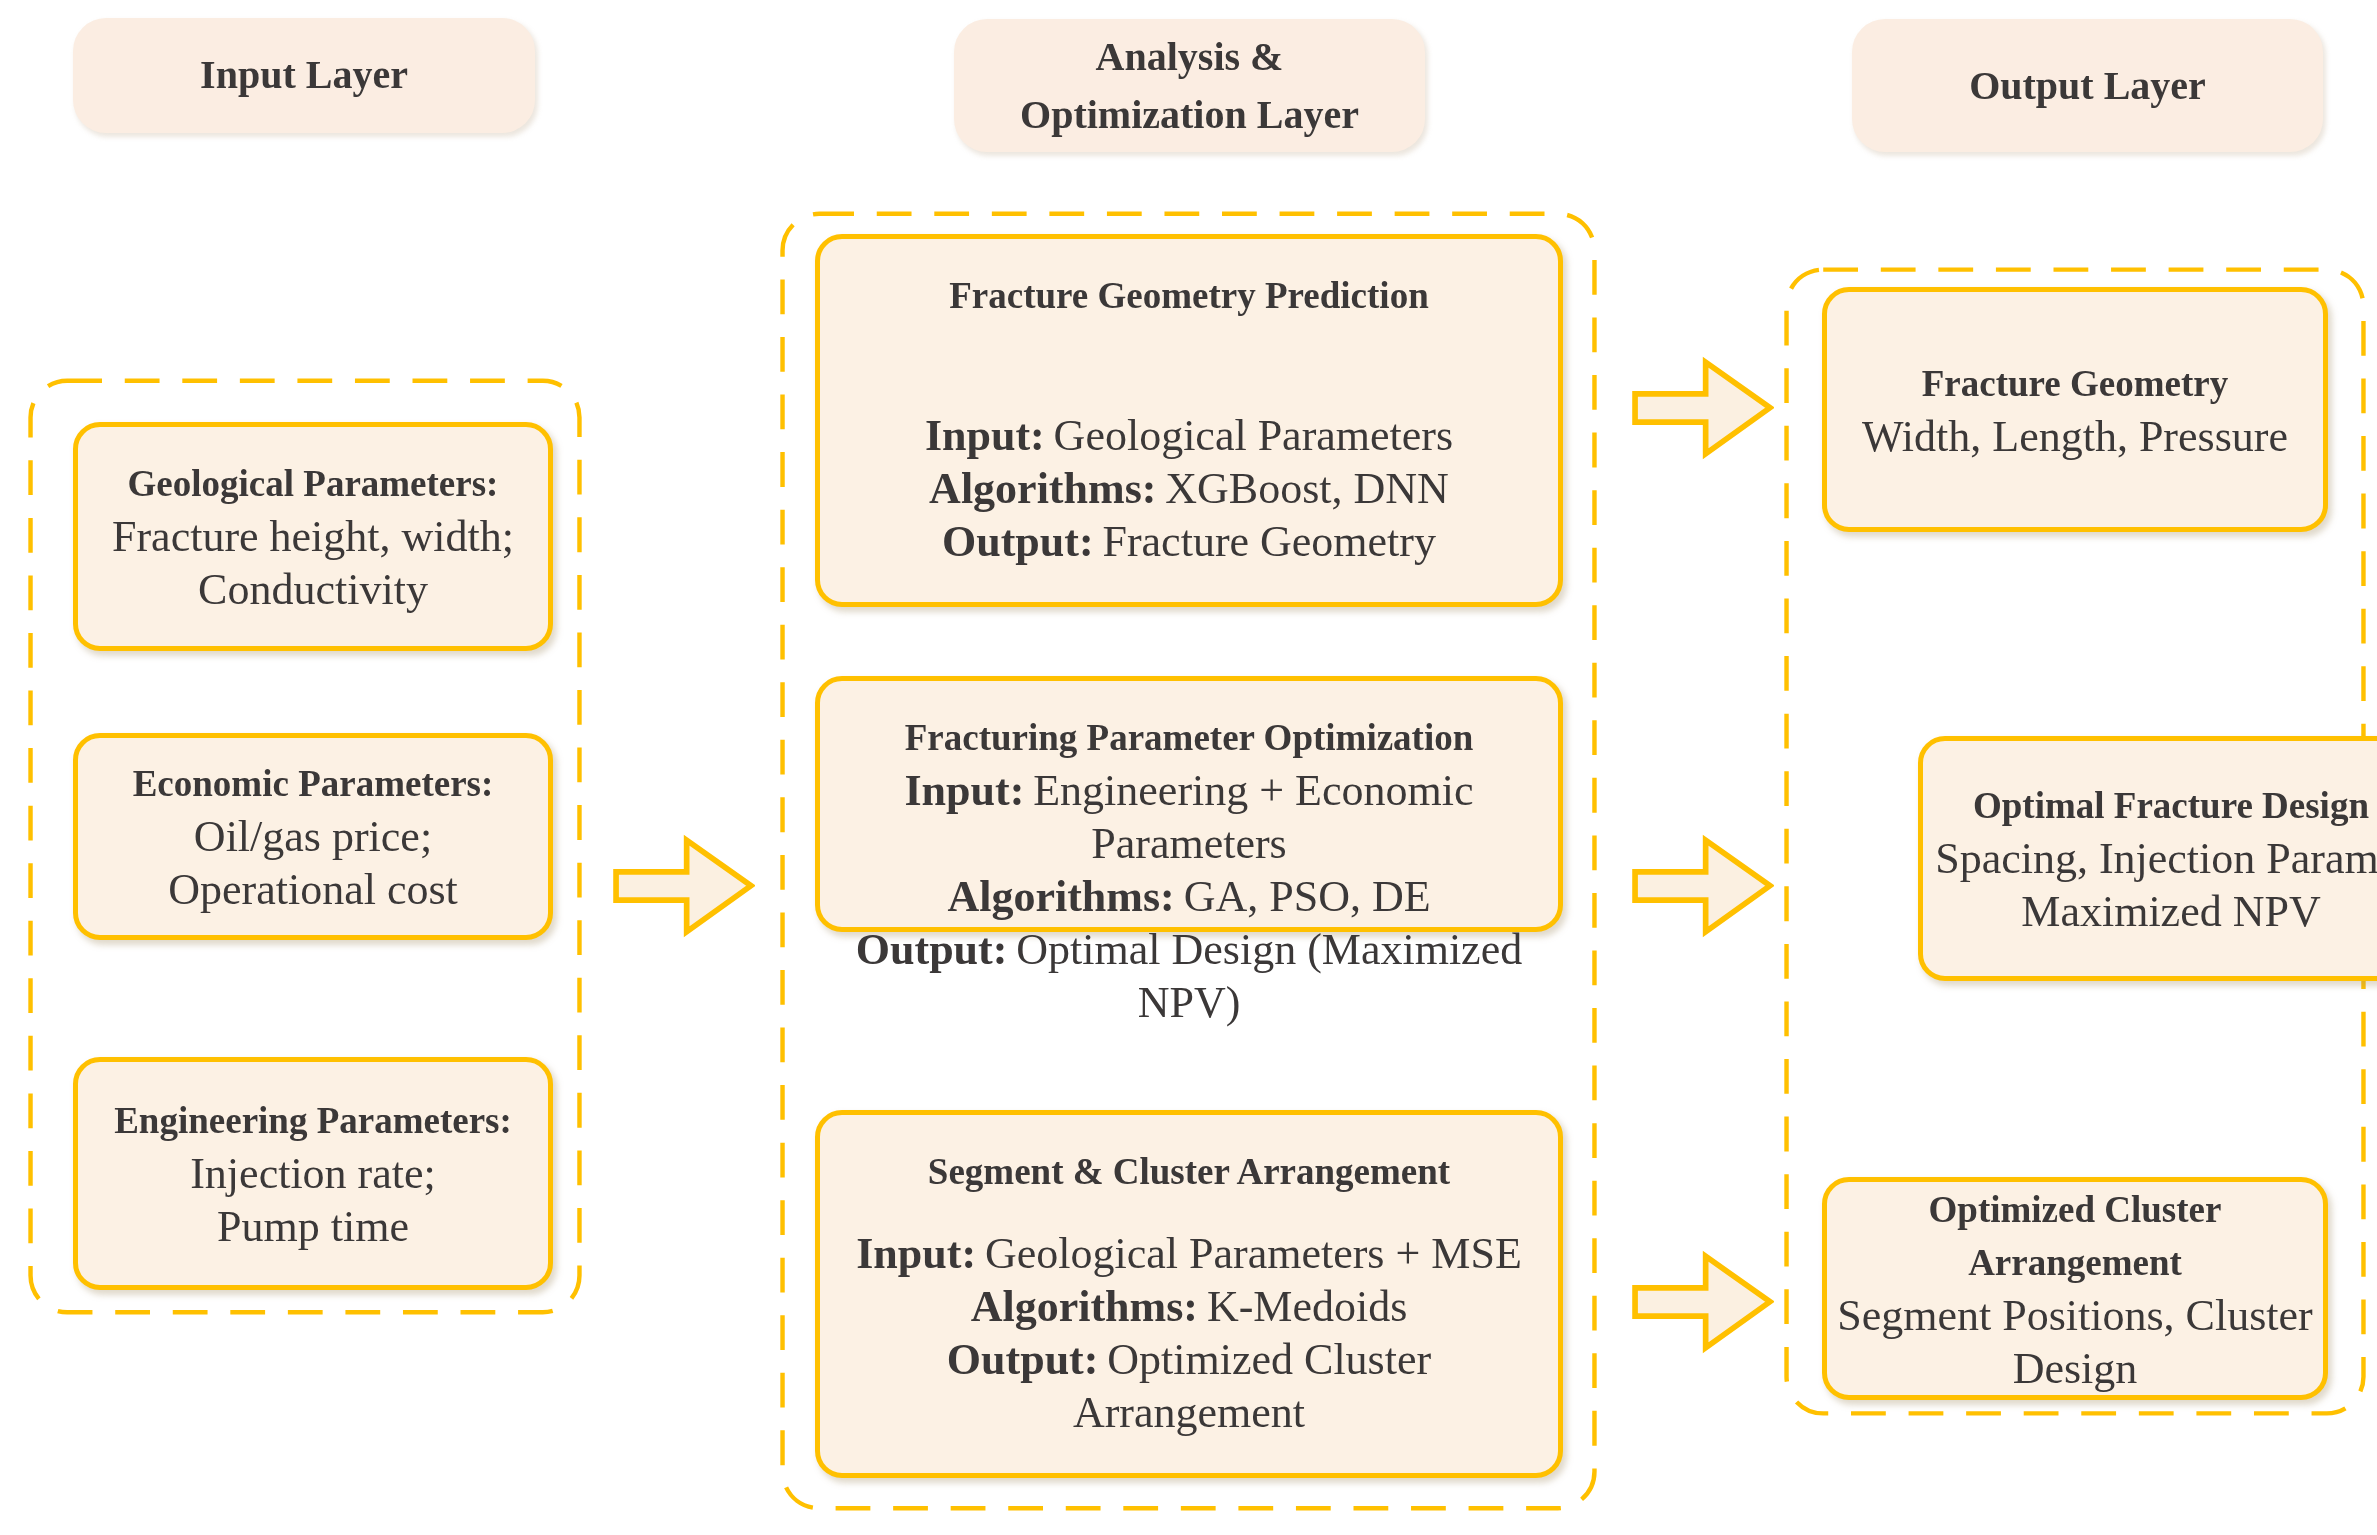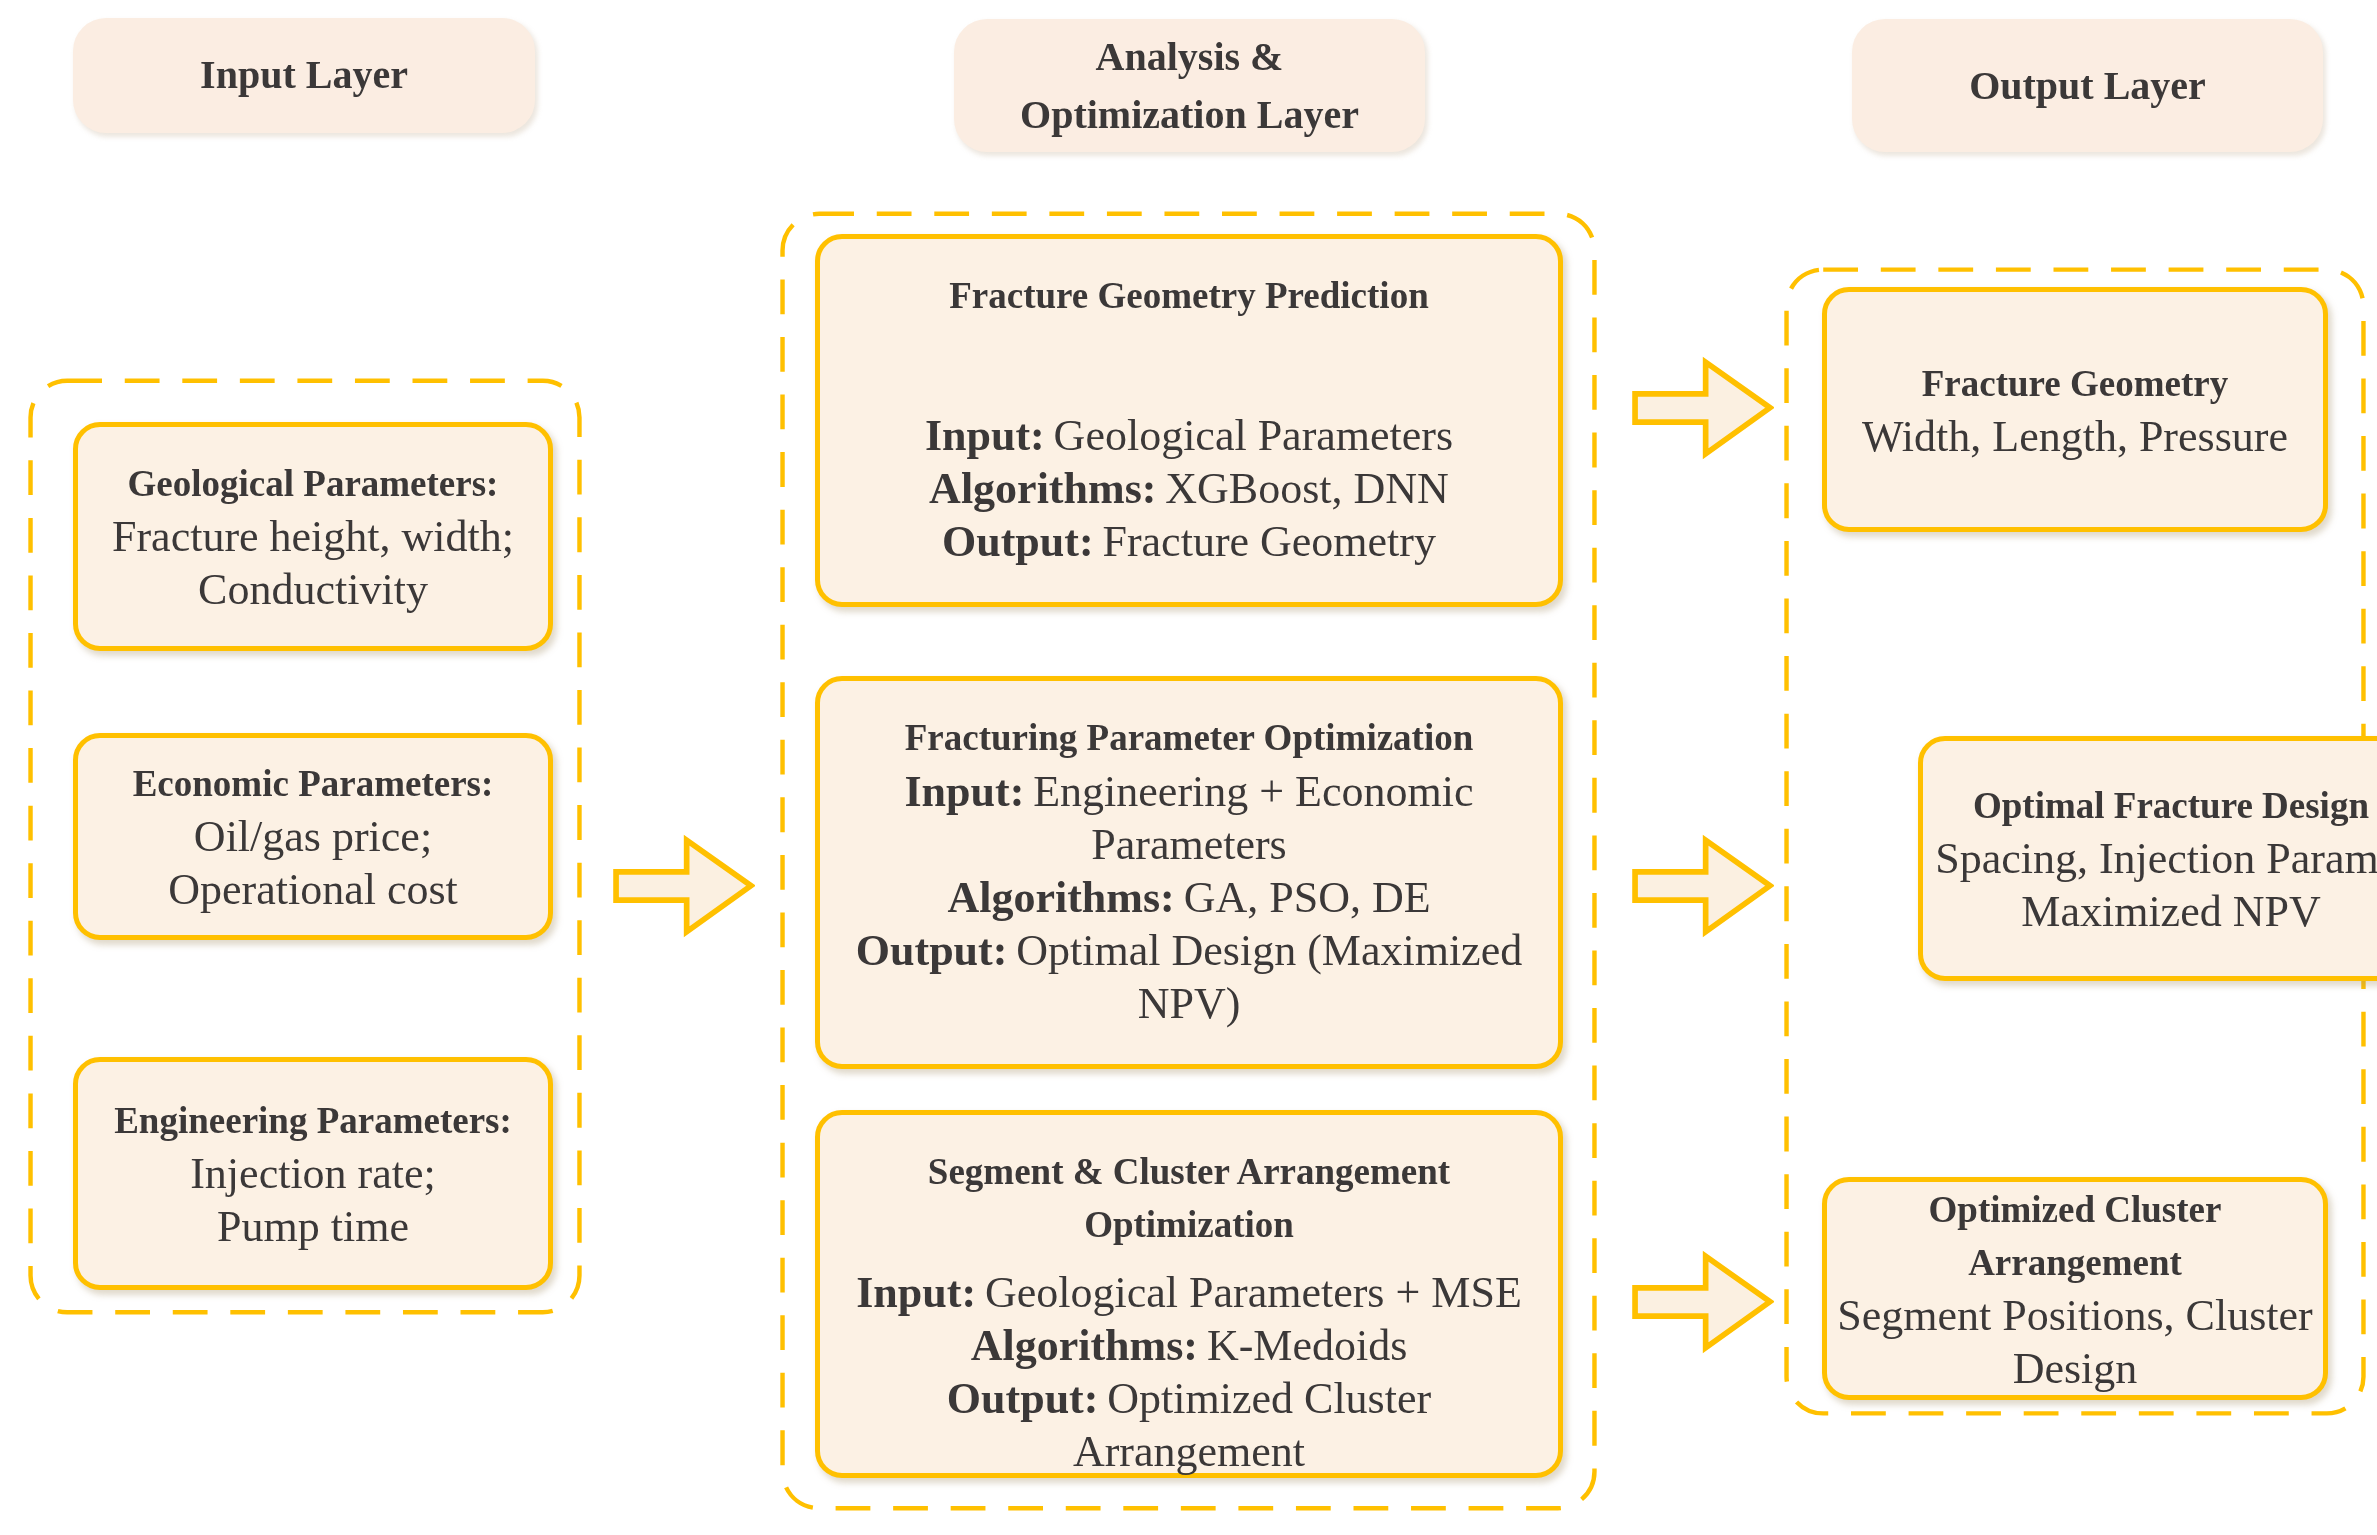--- a/index.html
+++ b/index.html
@@ -92,35 +92,34 @@
     <div>
       <div class="box-title">Fracture Geometry Prediction</div>
     </div>
     <div class="m-body">
       <div class="box-line"><b>Input:</b><span>Geological Parameters</span></div>
       <div class="box-line"><b>Algorithms:</b><span>XGBoost, DNN</span></div>
       <div class="box-line"><b>Output:</b><span>Fracture Geometry</span></div>
     </div>
   </div>
 
-  <div class="solid-box m-box" style="left:815px;top:676px;width:748px;height:393px;">
+  <div class="solid-box m-box" style="left:815px;top:676px;width:748px;height:256px;">
     <div>
       <div class="box-title">Fracturing Parameter Optimization</div>
     </div>
     <div class="m-body">
       <div class="box-line"><b>Input:</b><span>Engineering + Economic Parameters</span></div>
       <div class="box-line"><b>Algorithms:</b><span>GA, PSO, DE</span></div>
       <div class="box-line"><b>Output:</b><span>Optimal Design (Maximized NPV)</span></div>
     </div>
   </div>
 
   <div class="solid-box m-box" style="left:815px;top:1110px;width:748px;height:368px;gap:15px;">
     <div>
       <div class="box-title">Segment &amp; Cluster Arrangement</div>
-      <div class="box-title">Optimization</div>
     </div>
     <div class="m-body">
       <div class="box-line"><b>Input:</b><span>Geological Parameters + MSE</span></div>
       <div class="box-line"><b>Algorithms:</b><span>K-Medoids</span></div>
       <div class="box-line"><b>Output:</b><span>Optimized Cluster Arrangement</span></div>
     </div>
   </div>
 
   <div class="solid-box v-center" style="left:1822px;top:287px;width:506px;height:245px;">
     <div class="box-title">Fracture Geometry</div>

